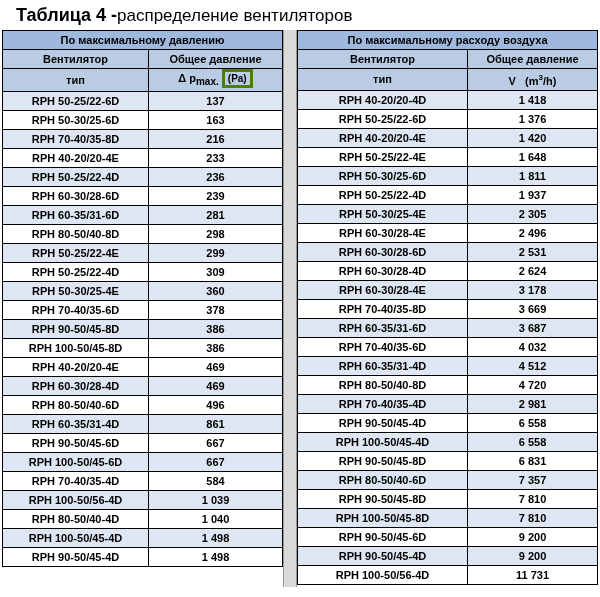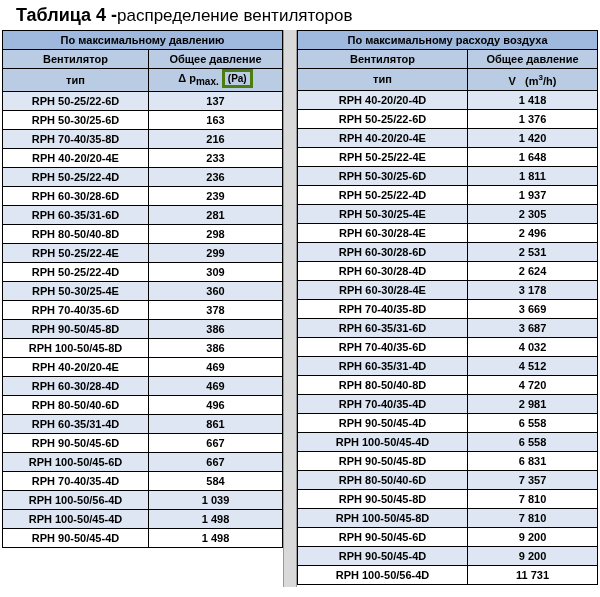--- a/index.html
+++ b/index.html
@@ -214,20 +214,24 @@
             <td>667</td>
           </tr>
           <tr class="row-b">
             <td class="cell-left">RPH 70-40/35-4D</td>
             <td>584</td>
           </tr>
           <tr class="row-a">
             <td class="cell-left">RPH 100-50/56-4D</td>
             <td>1 039</td>
           </tr>
+          <tr class="row-b">
+            <td class="cell-left">RPH 80-50/40-4D</td>
+            <td>1 040</td>
+          </tr>
           <tr class="row-a">
             <td class="cell-left">RPH 100-50/45-4D</td>
             <td>1 498</td>
           </tr>
           <tr class="row-b">
             <td class="cell-left">RPH 90-50/45-4D</td>
             <td>1 498</td>
           </tr>
         </tbody>
     </table>

